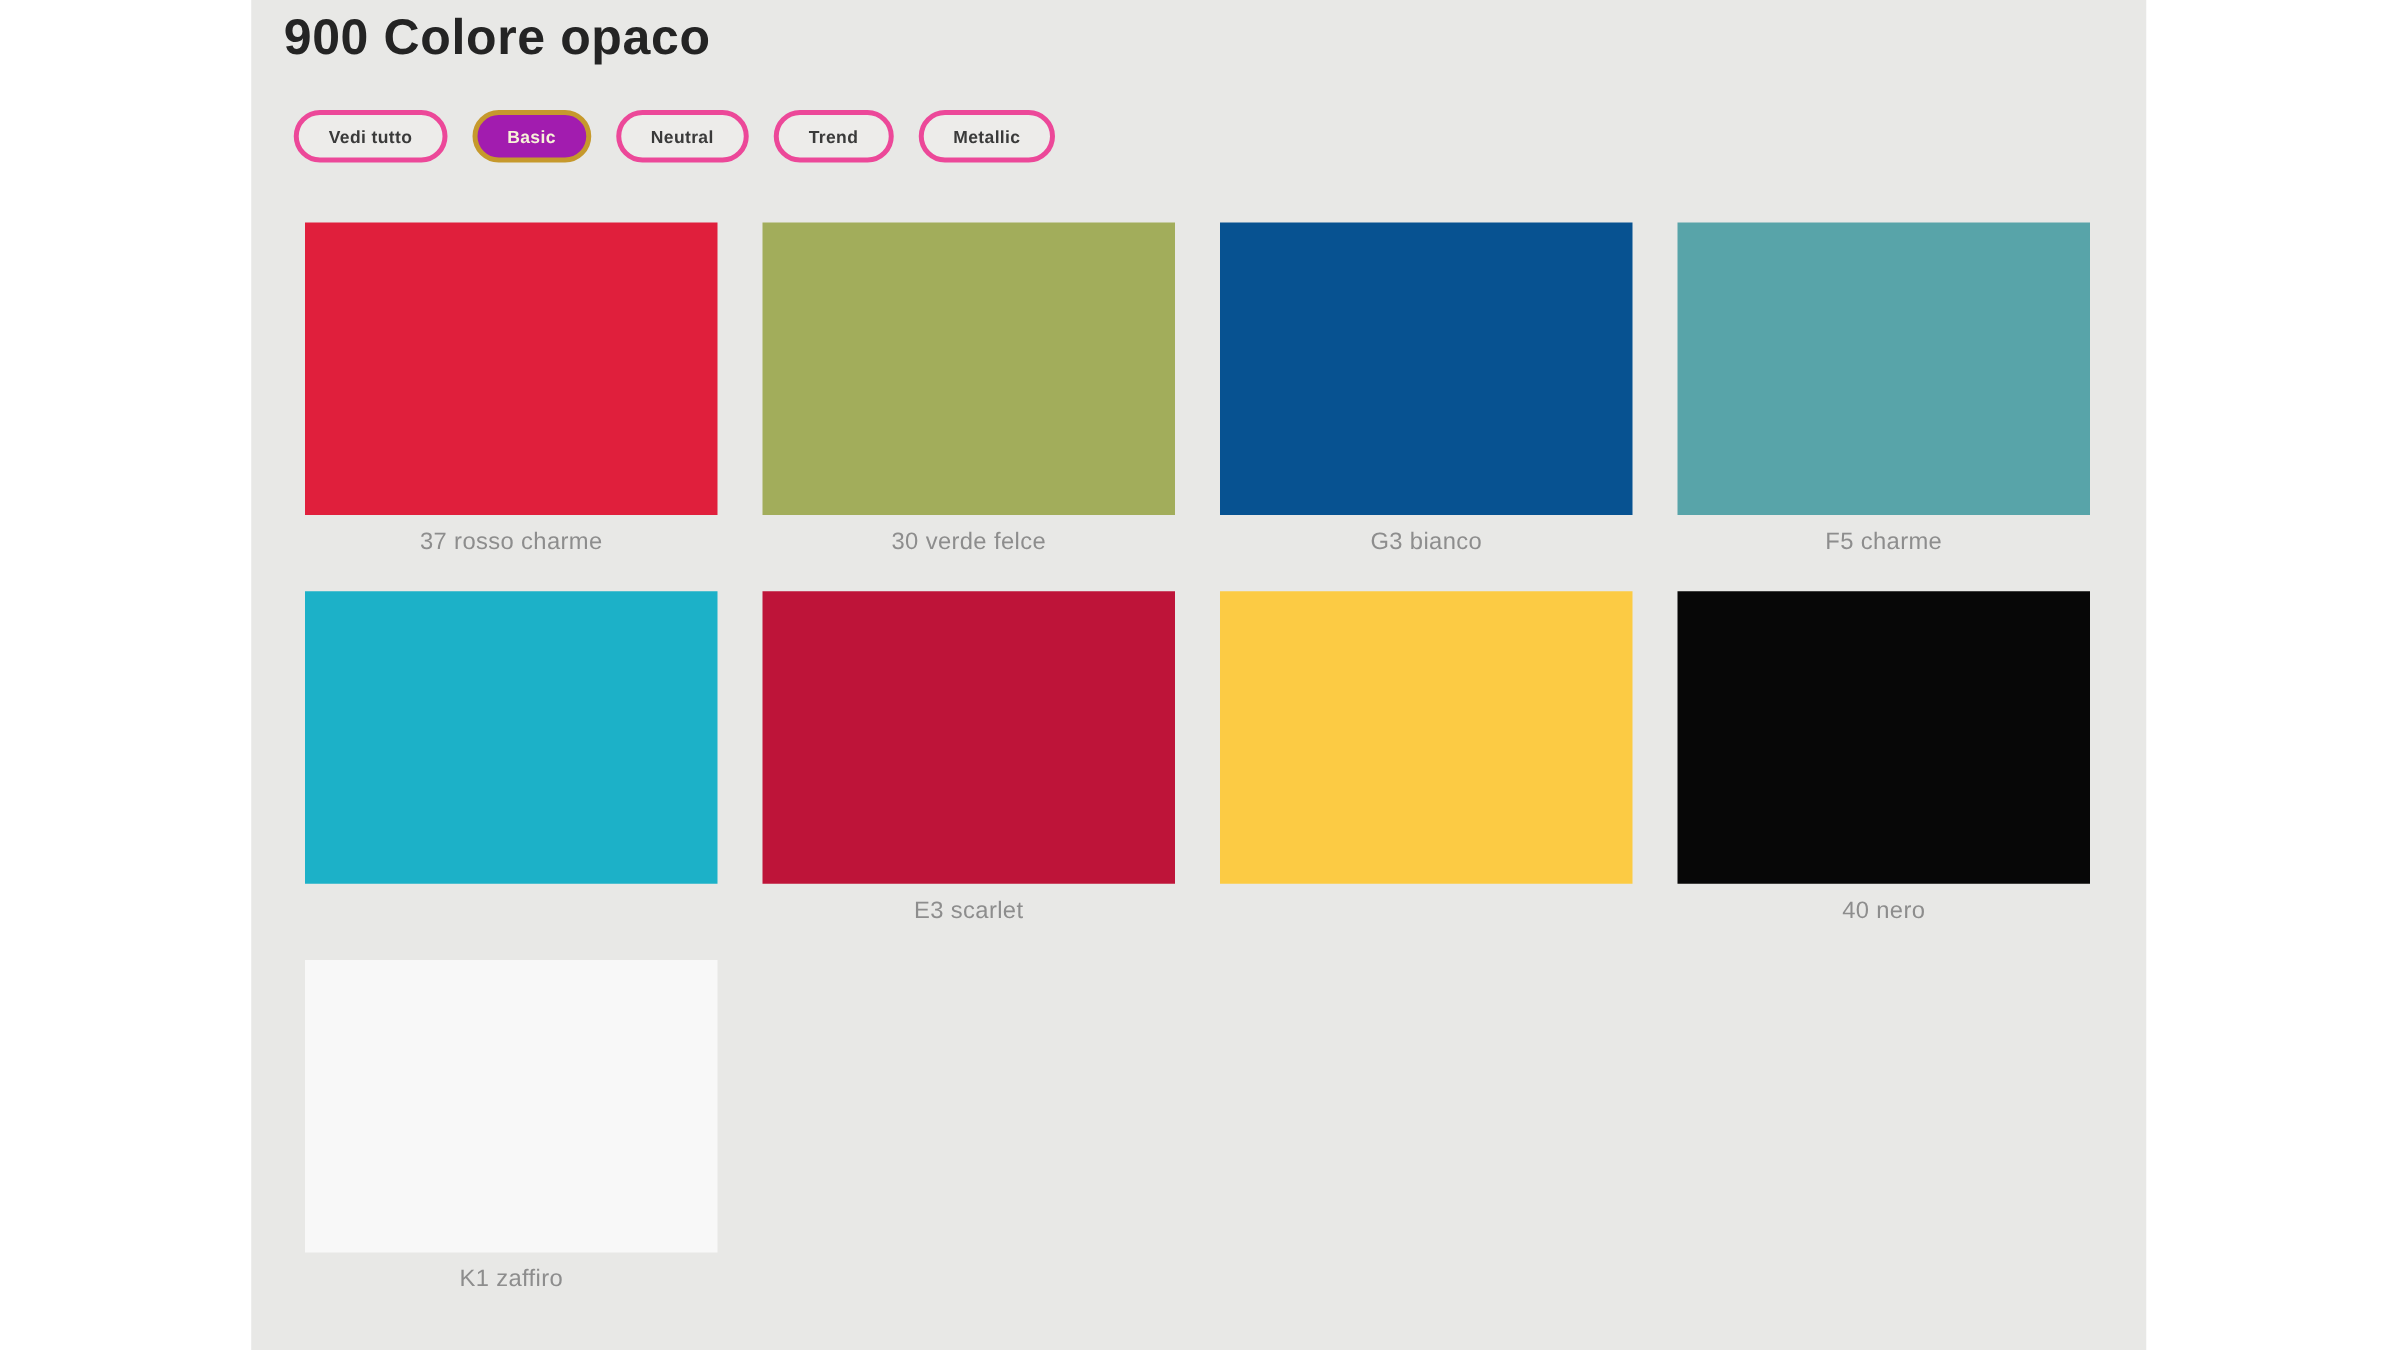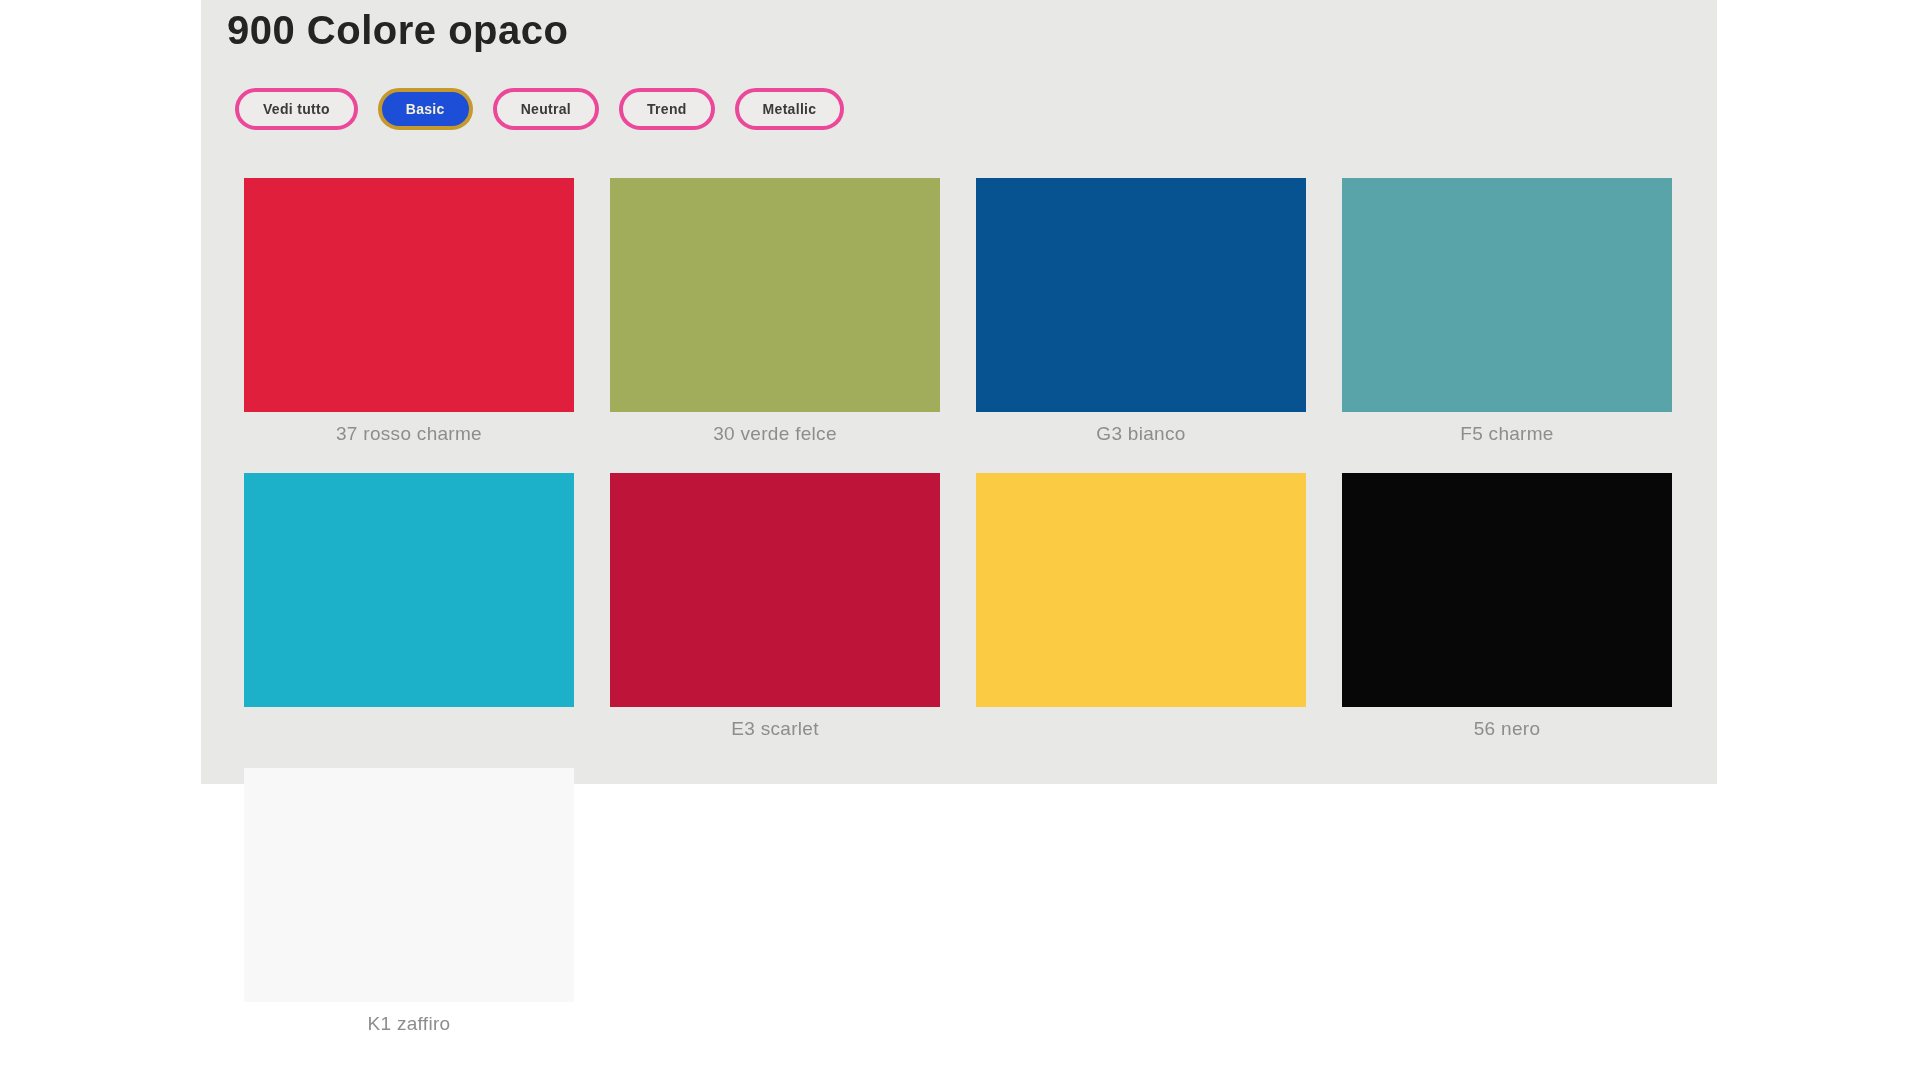--- a/index.html
+++ b/index.html
@@ -8,21 +8,21 @@
     height: 1080px;
     background: #ffffff;
     font-family: "Liberation Sans", sans-serif;
     overflow: hidden;
   }
   .panel {
     position: absolute;
     left: 201px;
     top: 0;
     width: 1516px;
-    height: 784px;
+    height: 1080px;
     background: #E8E8E6;
   }
   .content {
     position: relative;
     padding: 8px 0 0 43px;
   }
   .page-title {
     font-size: 40px;
     font-weight: bold;
     letter-spacing: 0.5px;
@@ -46,21 +46,21 @@
     font-family: "Liberation Sans", sans-serif;
     font-size: 14px;
     font-weight: bold;
     letter-spacing: 0.3px;
     display: inline-flex;
     align-items: center;
     justify-content: center;
     cursor: pointer;
   }
   .pill.selected {
-    background: #1d4ed8;
+    background: #a21caf;
     border-color: #C6992C;
     color: #F7F2D8;
   }
   .swatch-grid {
     margin-top: 48px;
     display: grid;
     grid-template-columns: repeat(4, 330px);
     column-gap: 36px;
     row-gap: 26px;
     text-align: center;
@@ -128,21 +128,21 @@
         <div class="swatch" style="background-color: rgb(190, 20, 57);"></div>
         <div class="swatch-label">E3 scarlet</div>
       </div>
 
       <div class="swatch-cell">
         <div class="swatch" style="background-color: rgb(252, 203, 68);"></div>
       </div>
 
       <div class="swatch-cell">
         <div class="swatch" style="background-color: rgb(7, 7, 7);"></div>
-        <div class="swatch-label">56 nero</div>
+        <div class="swatch-label">40 nero</div>
       </div>
 
       <div class="swatch-cell">
         <div class="swatch" style="background-color: rgb(248, 248, 248);"></div>
         <div class="swatch-label">K1 zaffiro</div>
       </div>
 
     </div>
   </div>
 </div>

